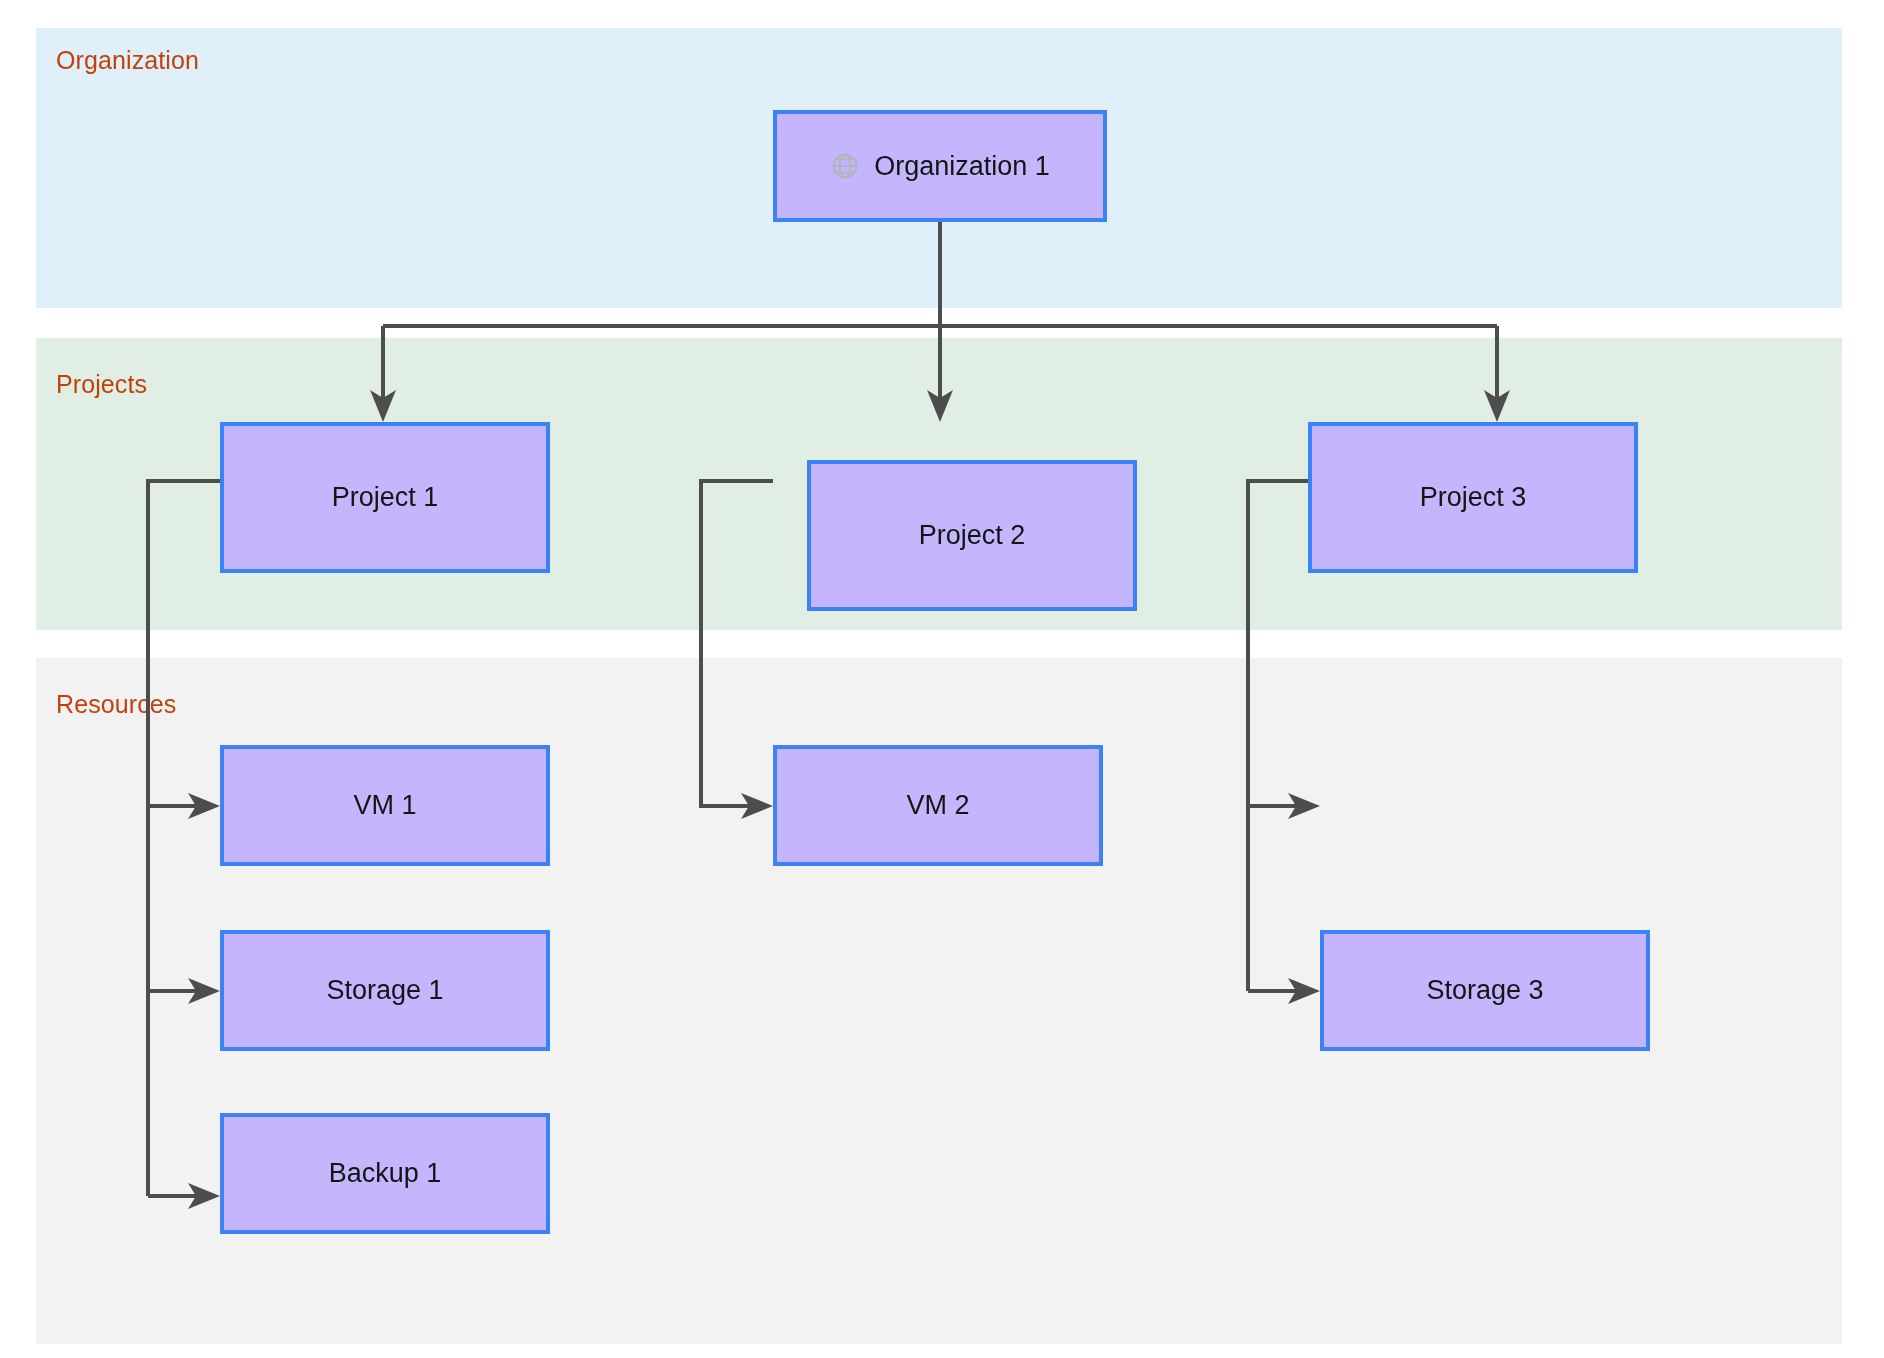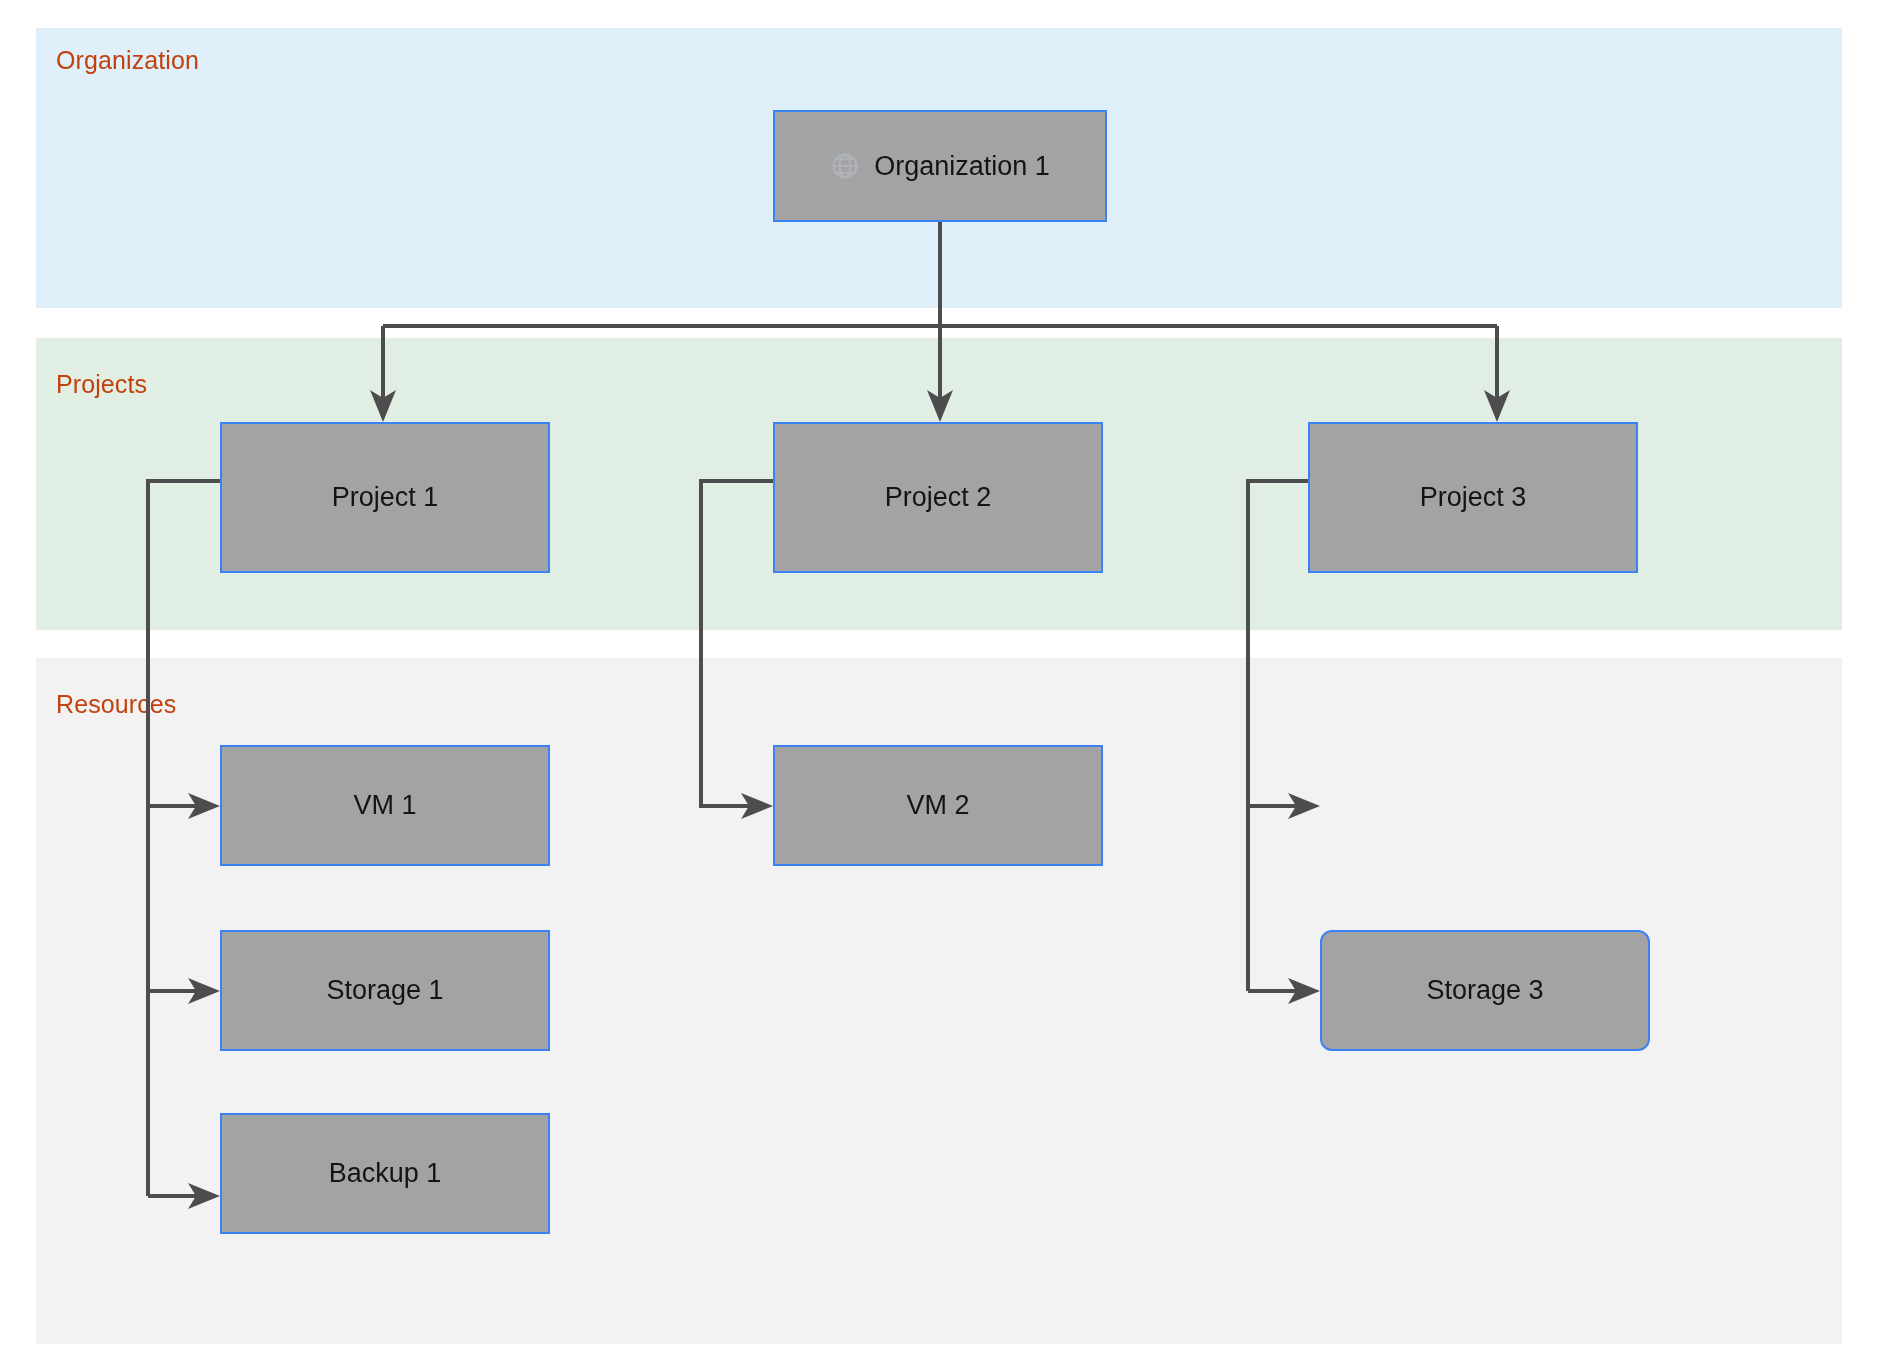--- a/index.html
+++ b/index.html
@@ -7,40 +7,40 @@
   body{font-family:"Liberation Sans", sans-serif;}
   #stage{position:relative;width:1884px;height:1358px;background:#ffffff;overflow:hidden;}
 
   .band{position:absolute;left:36px;width:1806px;}
   .band-label{position:absolute;font-size:25px;color:#c2410c;letter-spacing:.1px;white-space:nowrap;}
 
   #band-org{top:28px;height:280px;background:#dff0fb;}
   #band-proj{top:338px;height:292px;background:#e0eee4;}
   #band-res{top:658px;height:686px;background:#f2f2f2;}
 
-  .node{position:absolute;background:#a3a3a3;border:2px solid #3b82f6;
+  .node{position:absolute;background:#c4b5fd;border:4px solid #3b82f6;
         display:flex;align-items:center;justify-content:center;
         font-size:27px;color:#141414;box-sizing:border-box;}
   .node .lbl{white-space:nowrap;}
 
   #node-org{left:773px;top:110px;width:334px;height:112px;gap:14px;}
   .globe{width:30px;height:30px;flex:0 0 30px;display:block;}
 
   .proj{top:422px;width:330px;height:151px;}
   #node-p1{left:220px;}
-  #node-p2{left:773px;}
+  #node-p2{left:807px;margin-top:38px;}
   #node-p3{left:1308px;align-items:center;}
 
   .res{width:330px;height:121px;}
   #node-vm1{left:220px;top:745px;}
   #node-st1{left:220px;top:930px;}
   #node-bk1{left:220px;top:1113px;}
   #node-vm2{left:773px;top:745px;}
   #node-vm3{left:1320px;top:745px;}
-  #node-st3{left:1320px;top:930px;border-radius:12px;}
+  #node-st3{left:1320px;top:930px;}
 
   #wires{position:absolute;left:0;top:0;width:1884px;height:1358px;
          pointer-events:none;overflow:visible;}
   .wire{fill:none;stroke:#4d4d4d;stroke-width:4;}
   .ahead{fill:#4d4d4d;}
 </style>
 </head>
 <body>
 
 <div id="stage">

